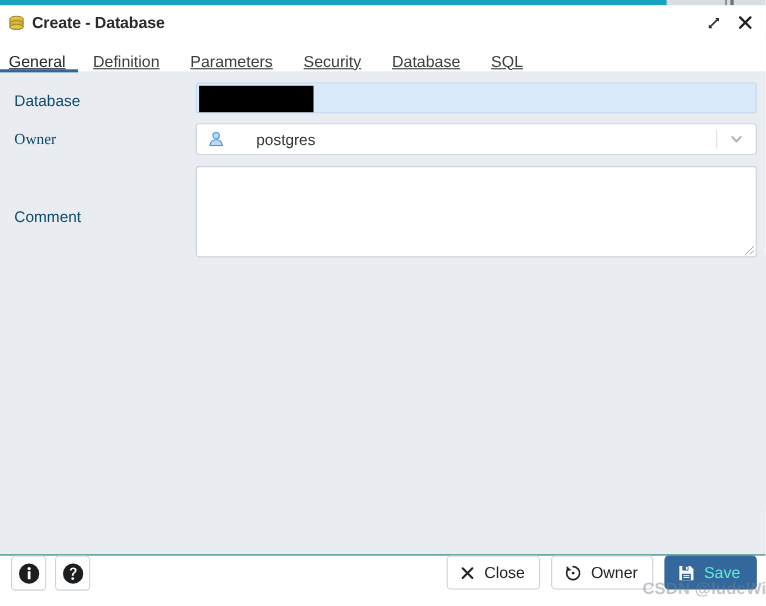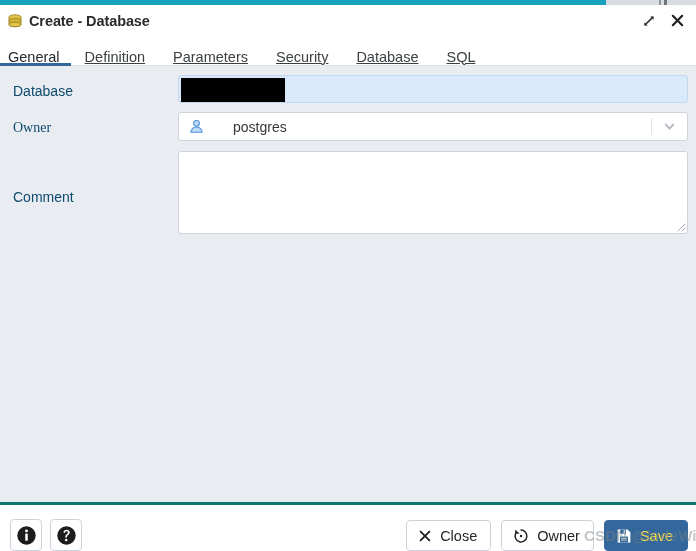--- a/index.html
+++ b/index.html
@@ -249,23 +249,23 @@
     height: 12px;
     pointer-events: none;
   }
   .resize-grip svg { display: block; }
 
   
   .footer {
     flex: 0 0 auto;
     height: 46px;
     background: #ffffff;
-    border-top: 3px solid #0f766e;
-    display: flex;
-    align-items: flex-end;
+    border-top: 1px solid #0f766e;
+    display: flex;
+    align-items: flex-start;
     padding: 0 8px 0 10px;
     position: relative;
   }
   .footer-left { display: flex; gap: 8px; }
   .footer-spacer { flex: 1 1 auto; }
   .footer-right { display: flex; gap: 10px; align-items: center; }
 
   .icon-btn {
     width: 32px;
     height: 32px;
@@ -292,21 +292,21 @@
     padding: 0 13px 0 11px;
     font-size: 14.5px;
     color: #212529;
     cursor: pointer;
     white-space: nowrap;
   }
   .btn svg { display: block; flex: 0 0 auto; }
   .btn.primary {
     background: #34689c;
     border-color: #34689c;
-    color: #fde047;
+    color: #5eead4;
     padding: 0 14px 0 11px;
   }
 
   
   .watermark {
     position: absolute;
     left: 584px;
     top: 527px;
     font-size: 15px;
     font-weight: bold;

